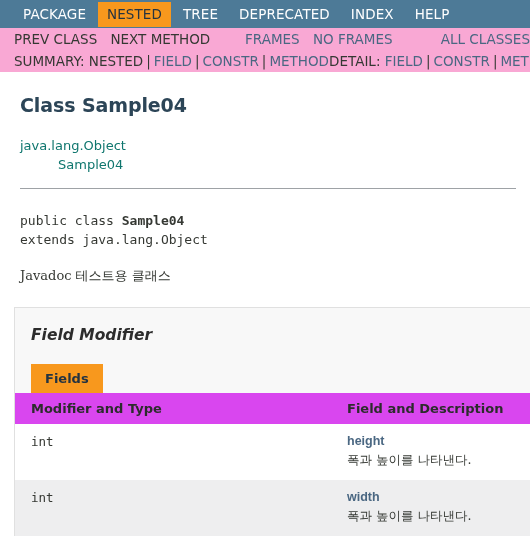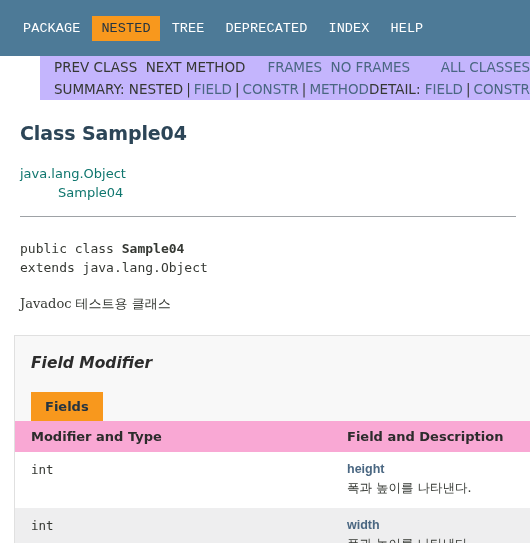--- a/index.html
+++ b/index.html
@@ -13,25 +13,24 @@
     background: #ffffff;
     font-family: "DejaVu Sans", sans-serif;
     font-size: 13px;
     color: #353833;
   }
 
   
   .topnav {
     background: #4d7a97;
     padding: 0;
-    height: 56px;
+    height: 28px;
     box-sizing: border-box;
     display: flex;
     align-items: center;
-    font-family: Liberation Mono, monospace;
   }
   .topnav ul {
     list-style: none;
     margin: 0;
     padding: 0 0 0 14px;
     display: flex;
     align-items: center;
   }
   .topnav li {
     padding: 4px 9px;
@@ -43,25 +42,24 @@
     white-space: nowrap;
   }
   .topnav li.active {
     background: #f8981d;
     color: #253441;
     font-weight: normal;
   }
 
   
   .subnav {
-    background: #c4b5fd;
+    background: #f9a8d4;
     font-size: 13.5px;
     line-height: 17px;
     color: #353833;
-    margin-left: 40px;
   }
   .subnav-row {
     display: flex;
     align-items: center;
     height: 22px;
     padding-left: 14px;
     white-space: nowrap;
   }
   .subnav-row .plain {
     color: #353833;
@@ -148,21 +146,21 @@
     padding: 7px 14px 7px 14px;
   }
 
   table.summary-table {
     width: 100%;
     border-collapse: collapse;
     font-size: 13px;
     background: #ffffff;
   }
   table.summary-table th {
-    background: #f9a8d4;
+    background: #d946ef;
     color: #2c2c2c;
     font-weight: bold;
     text-align: left;
     padding: 8px 0 8px 16px;
     font-size: 13px;
   }
   table.summary-table th.col-first { width: 300px; }
   table.summary-table td {
     vertical-align: top;
     padding: 10px 0 12px 16px;

